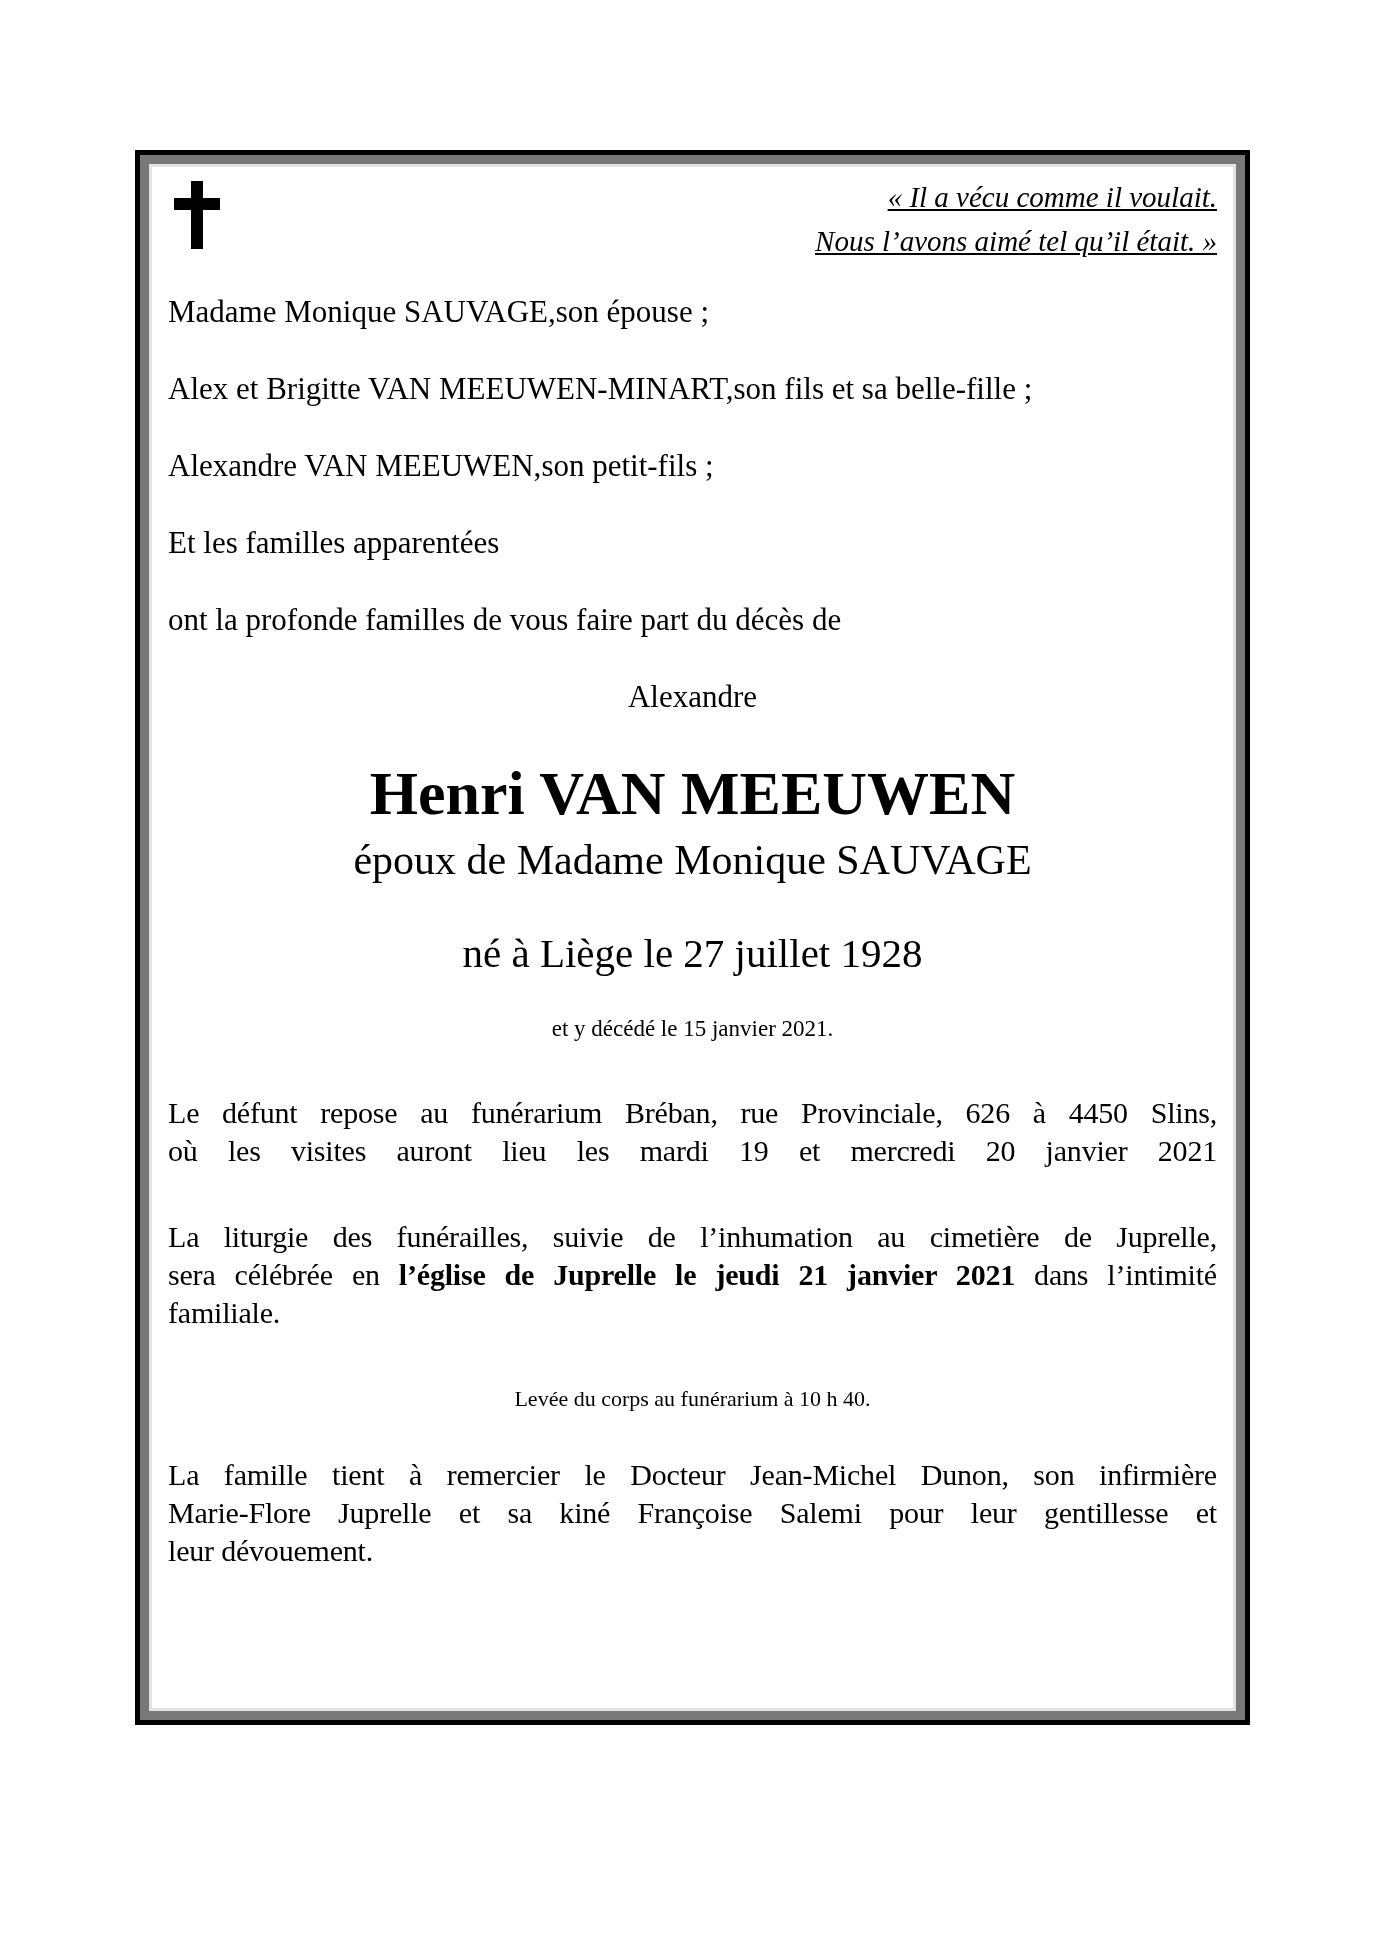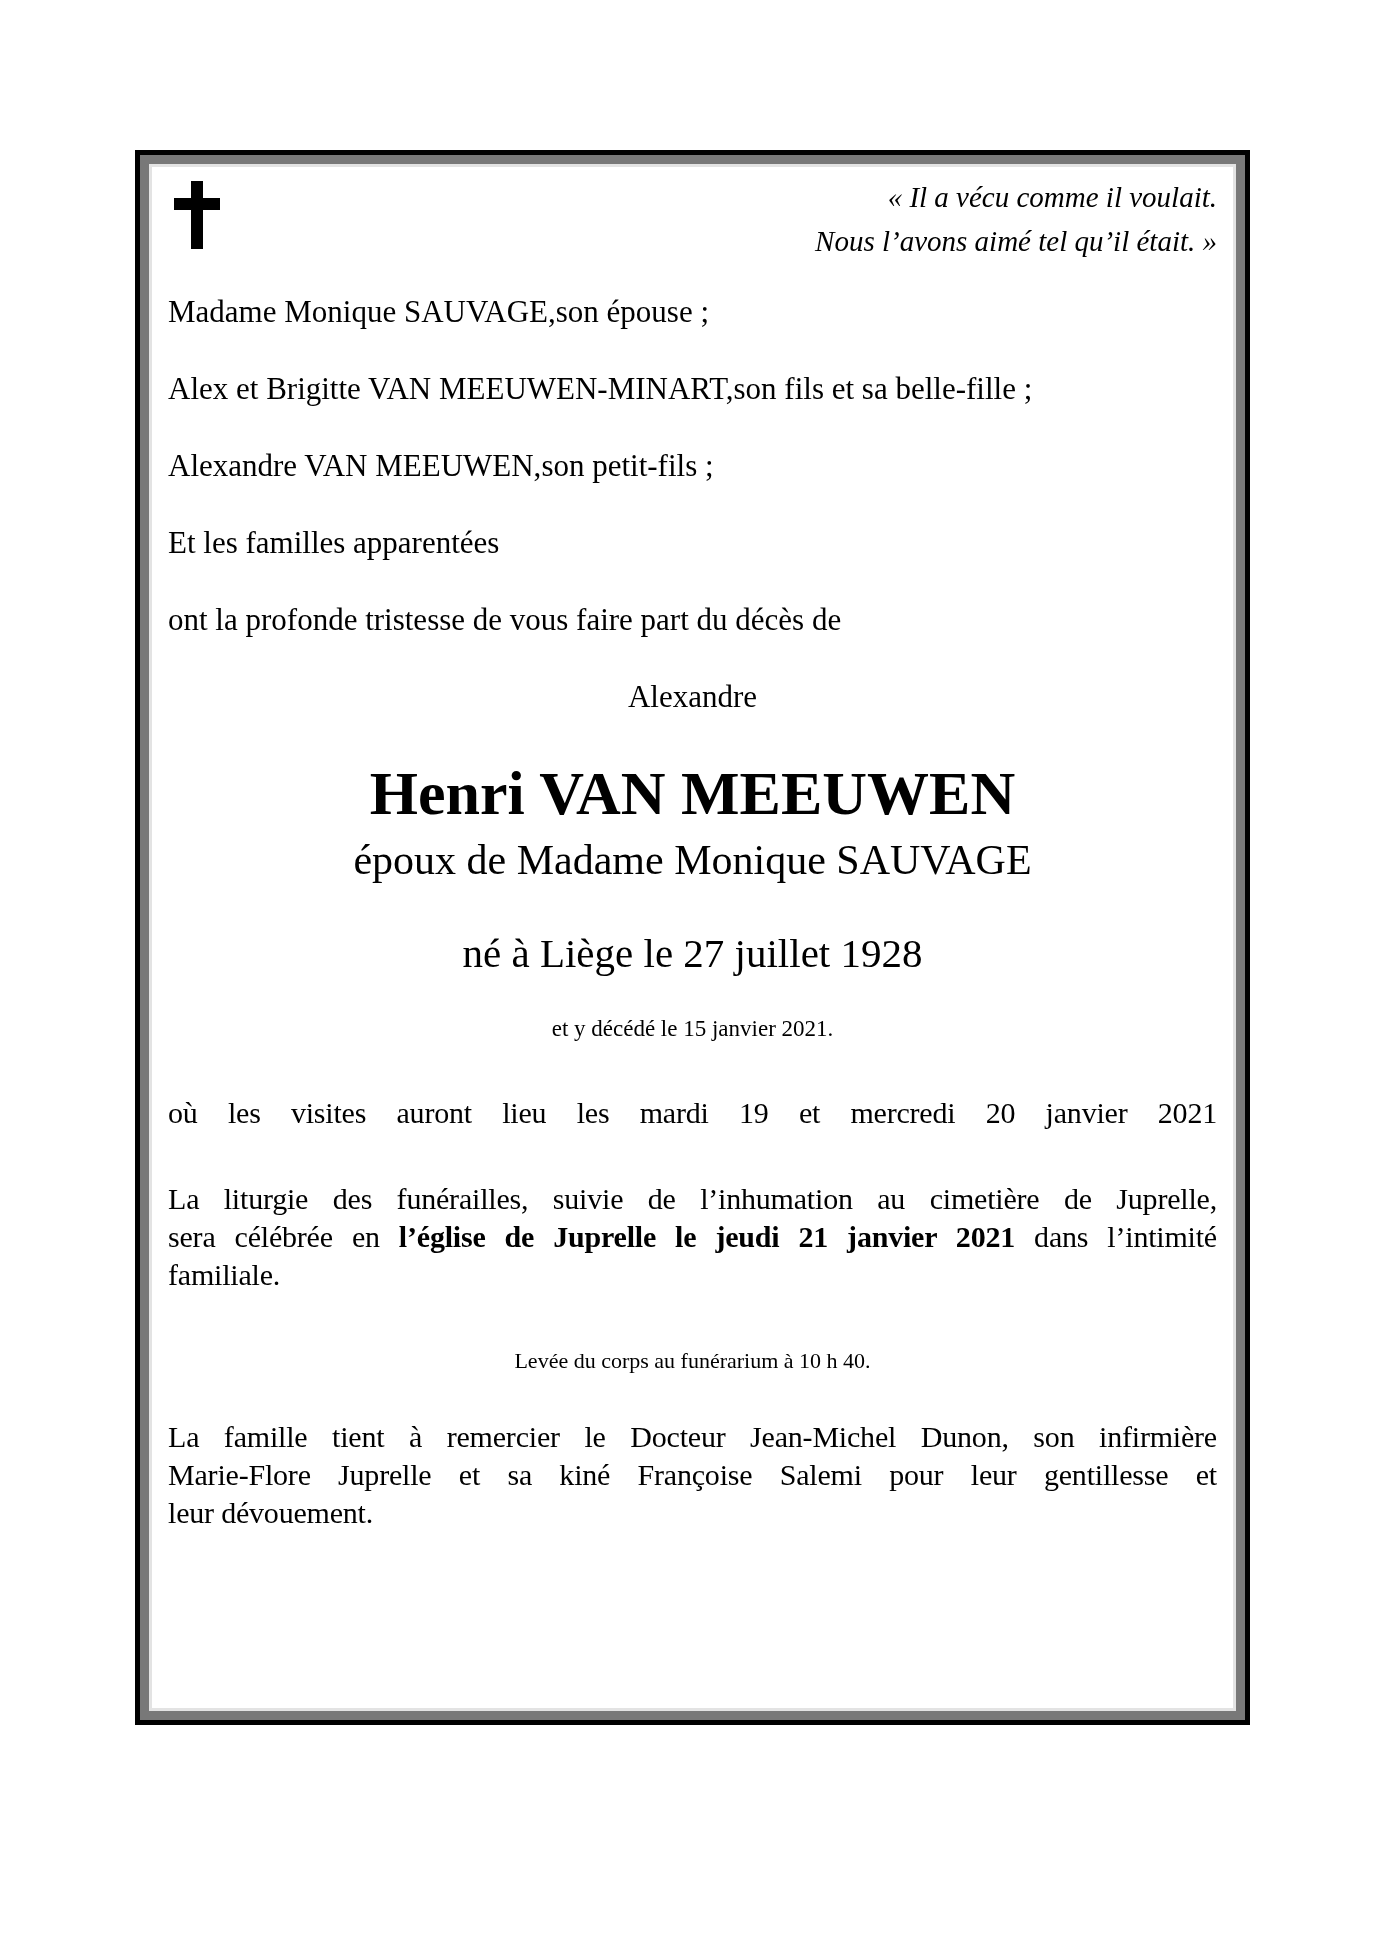--- a/index.html
+++ b/index.html
@@ -27,20 +27,21 @@
     background: #ffffff;
     padding: 6px 16px 0 16px;
     overflow: hidden;
   }
   .header {
     display: flex;
     justify-content: space-between;
     align-items: flex-start;
     height: 96px;
     margin-bottom: 24px;
+    text-decoration: underline;
   }
   .cross { margin: 8px 0 0 6px; display: block; }
   .quote {
     text-align: right;
     font-style: italic;
     font-size: 29px;
     line-height: 44px;
     padding-top: 2px;
   }
   .row {
@@ -102,34 +103,35 @@
       <div class="row">
         <span class="line-left">Alexandre VAN MEEUWEN,</span>
         <span class="line-right">son petit-fils ;</span>
       </div>
 
       <div class="row">
         <span class="line-left">Et les familles apparentées</span>
       </div>
 
       <div class="row">
-        <span class="line-left">ont la profonde tristesse de vous faire part du décès de</span>
+        <span class="line-left">ont la profonde familles de vous faire part du décès de</span>
       </div>
 
       <div class="centered honorific">Alexandre</div>
 
       <div class="centered deceased-name">Henri VAN MEEUWEN</div>
 
       <div class="centered spouse-line">époux de Madame Monique SAUVAGE</div>
 
       <div class="centered birth-line">né à Liège le 27 juillet 1928</div>
 
       <div class="centered death-line">et y décédé le 15 janvier 2021.</div>
 
       <div class="para para-repose">
+        <div class="jline">Le défunt repose au funérarium Bréban, rue Provinciale, 626 à 4450 Slins,</div>
         <div class="jline">où les visites auront lieu les mardi 19 et mercredi 20 janvier 2021</div>
       </div>
 
       <div class="para para-liturgy">
         <div class="jline">La liturgie des funérailles, suivie de l’inhumation au cimetière de Juprelle,</div>
         <div class="jline"><span>sera célébrée en </span><b>l’église de Juprelle le jeudi 21 janvier 2021</b><span> dans l’intimité</span></div>
         <div class="jline last">familiale.</div>
       </div>
 
       <div class="centered levee-line">Levée du corps au funérarium à 10 h 40.</div>

